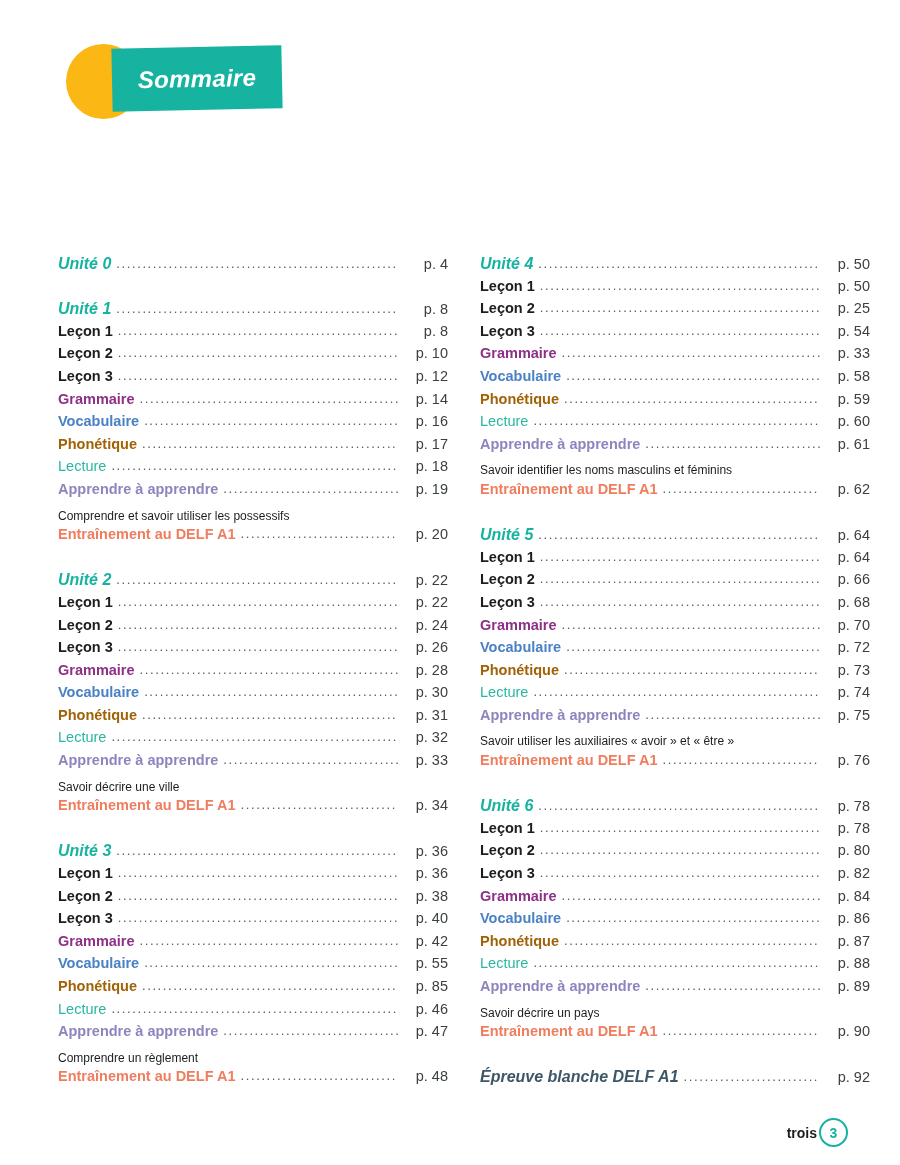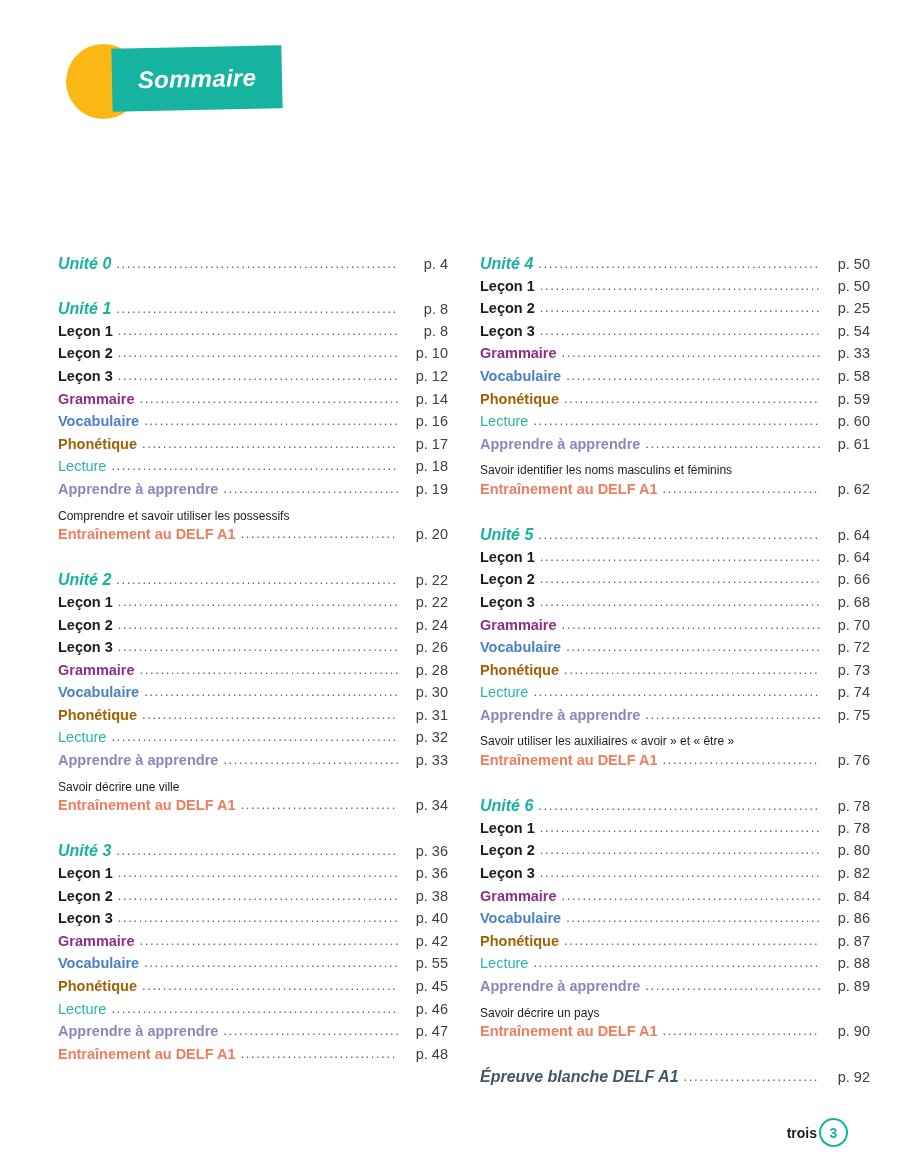--- a/index.html
+++ b/index.html
@@ -309,32 +309,33 @@
         <span class="page">p. 42</span>
       </div>
       <div class="entry t-vocab">
         <span class="label">Vocabulaire</span>
         <span class="leader">...............................................................................................</span>
         <span class="page">p. 55</span>
       </div>
       <div class="entry t-phon">
         <span class="label">Phonétique</span>
         <span class="leader">...............................................................................................</span>
-        <span class="page">p. 45</span>
+        <span class="page">p. 85</span>
       </div>
       <div class="entry t-lect">
         <span class="label">Lecture</span>
         <span class="leader">...............................................................................................</span>
         <span class="page">p. 46</span>
       </div>
       <div class="entry t-appr">
         <span class="label">Apprendre à apprendre</span>
         <span class="leader">...............................................................................................</span>
         <span class="page">p. 47</span>
       </div>
+      <div class="note">Comprendre un règlement</div>
       <div class="entry t-delf">
         <span class="label">Entraînement au DELF A1</span>
         <span class="leader">...............................................................................................</span>
         <span class="page">p. 48</span>
       </div>
     </div>
   <div class="col col-right" id="col-right">
       <div class="entry t-unite">
         <span class="label">Unité 4</span>
         <span class="leader">...............................................................................................</span>

